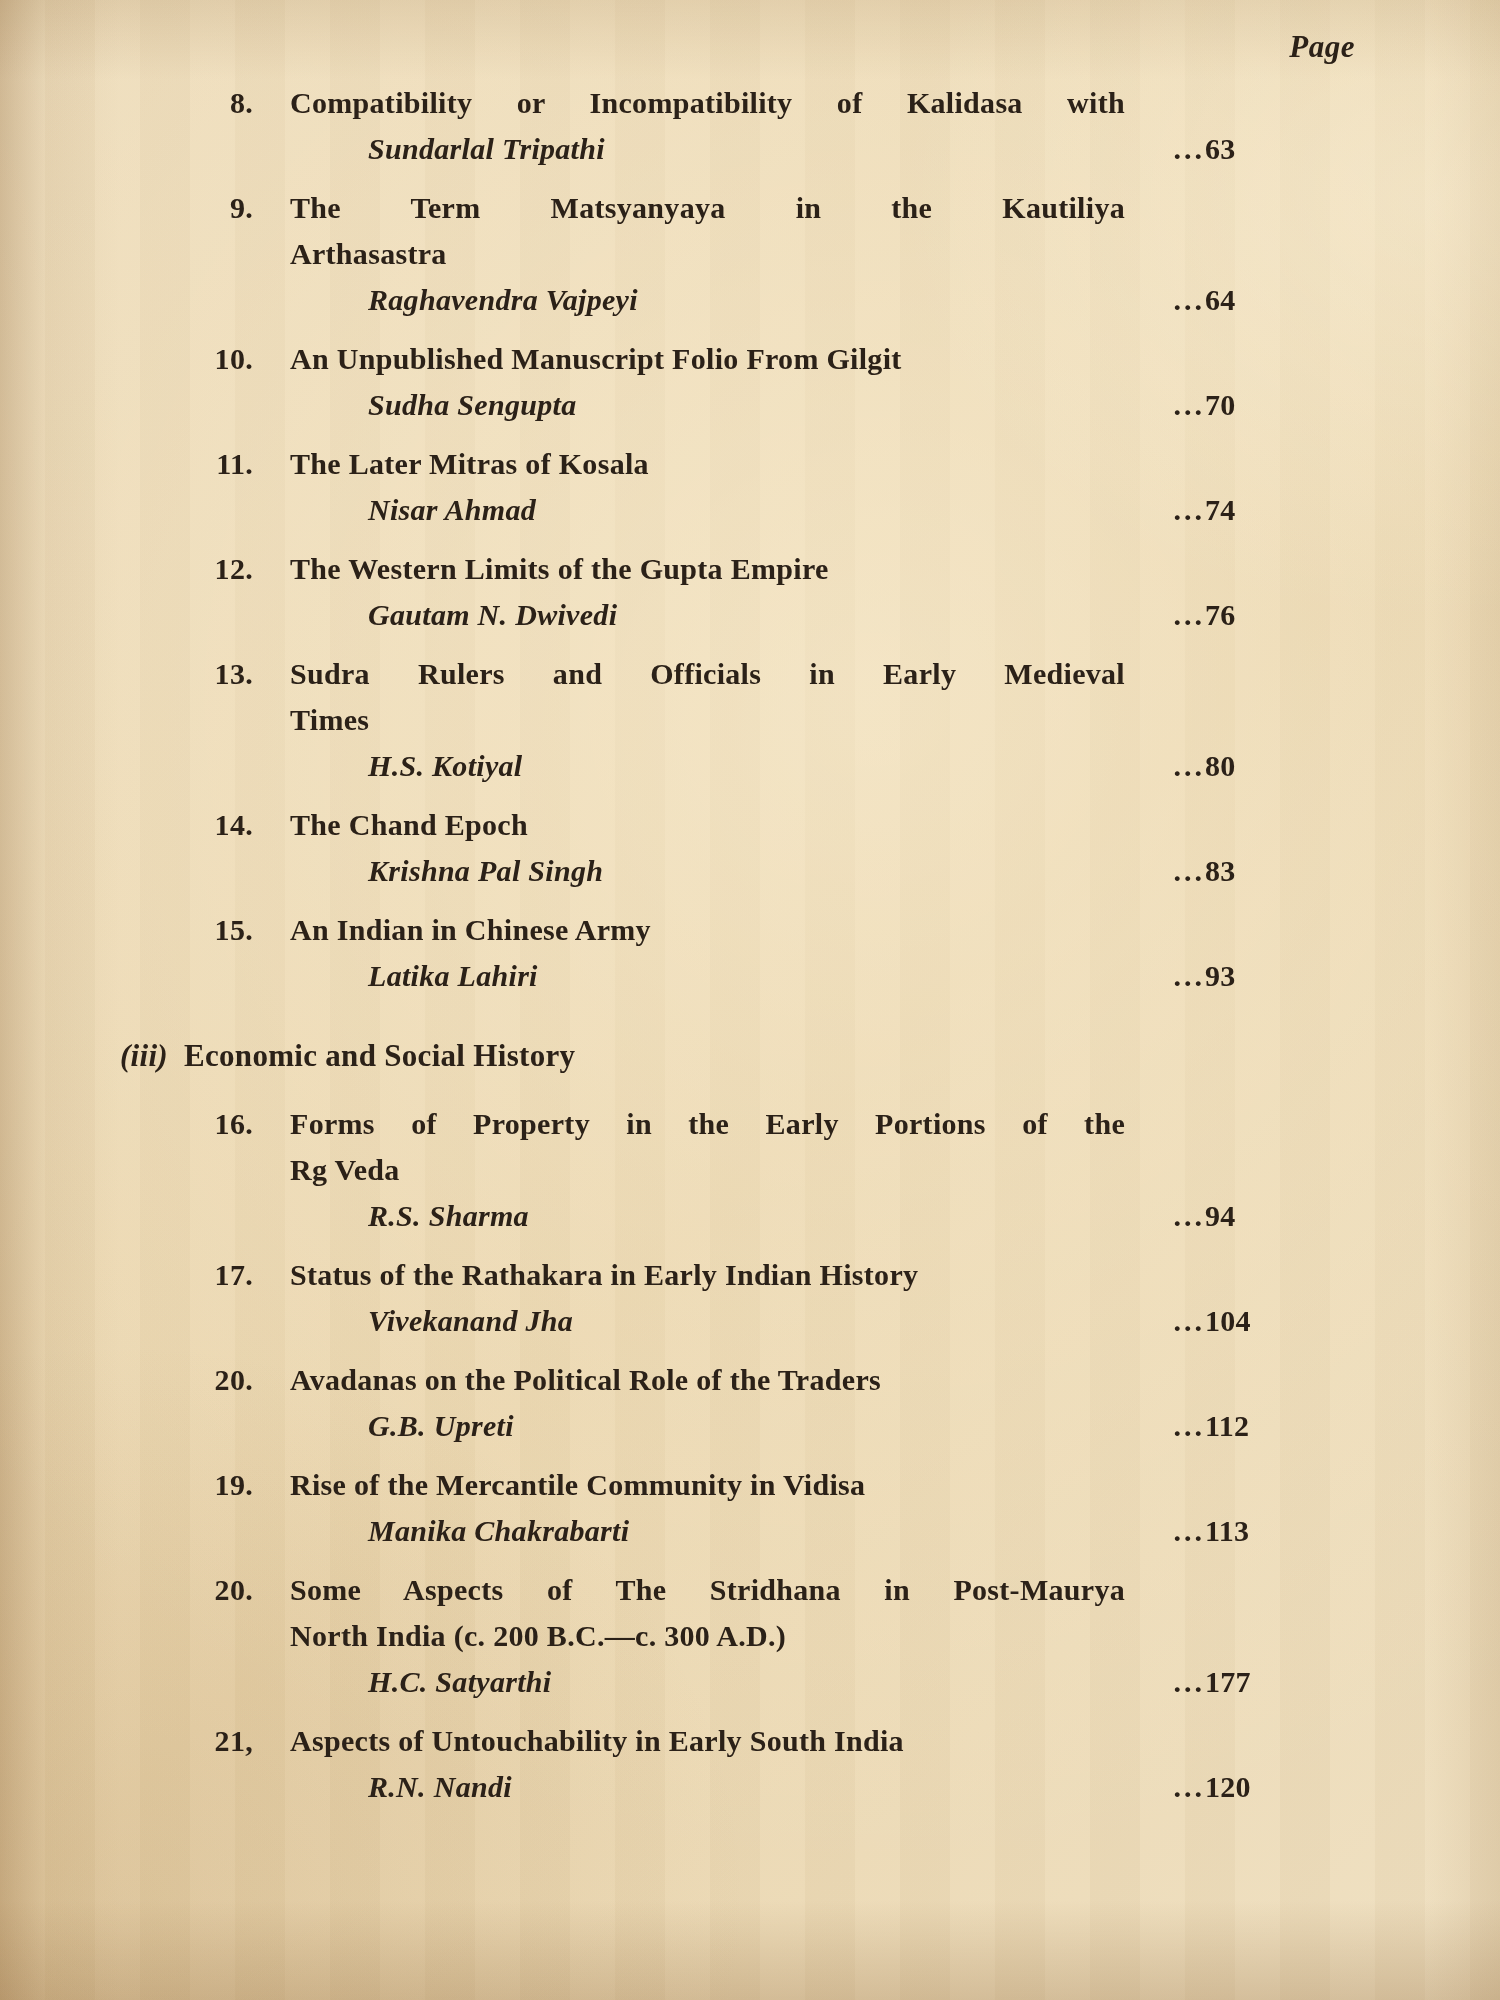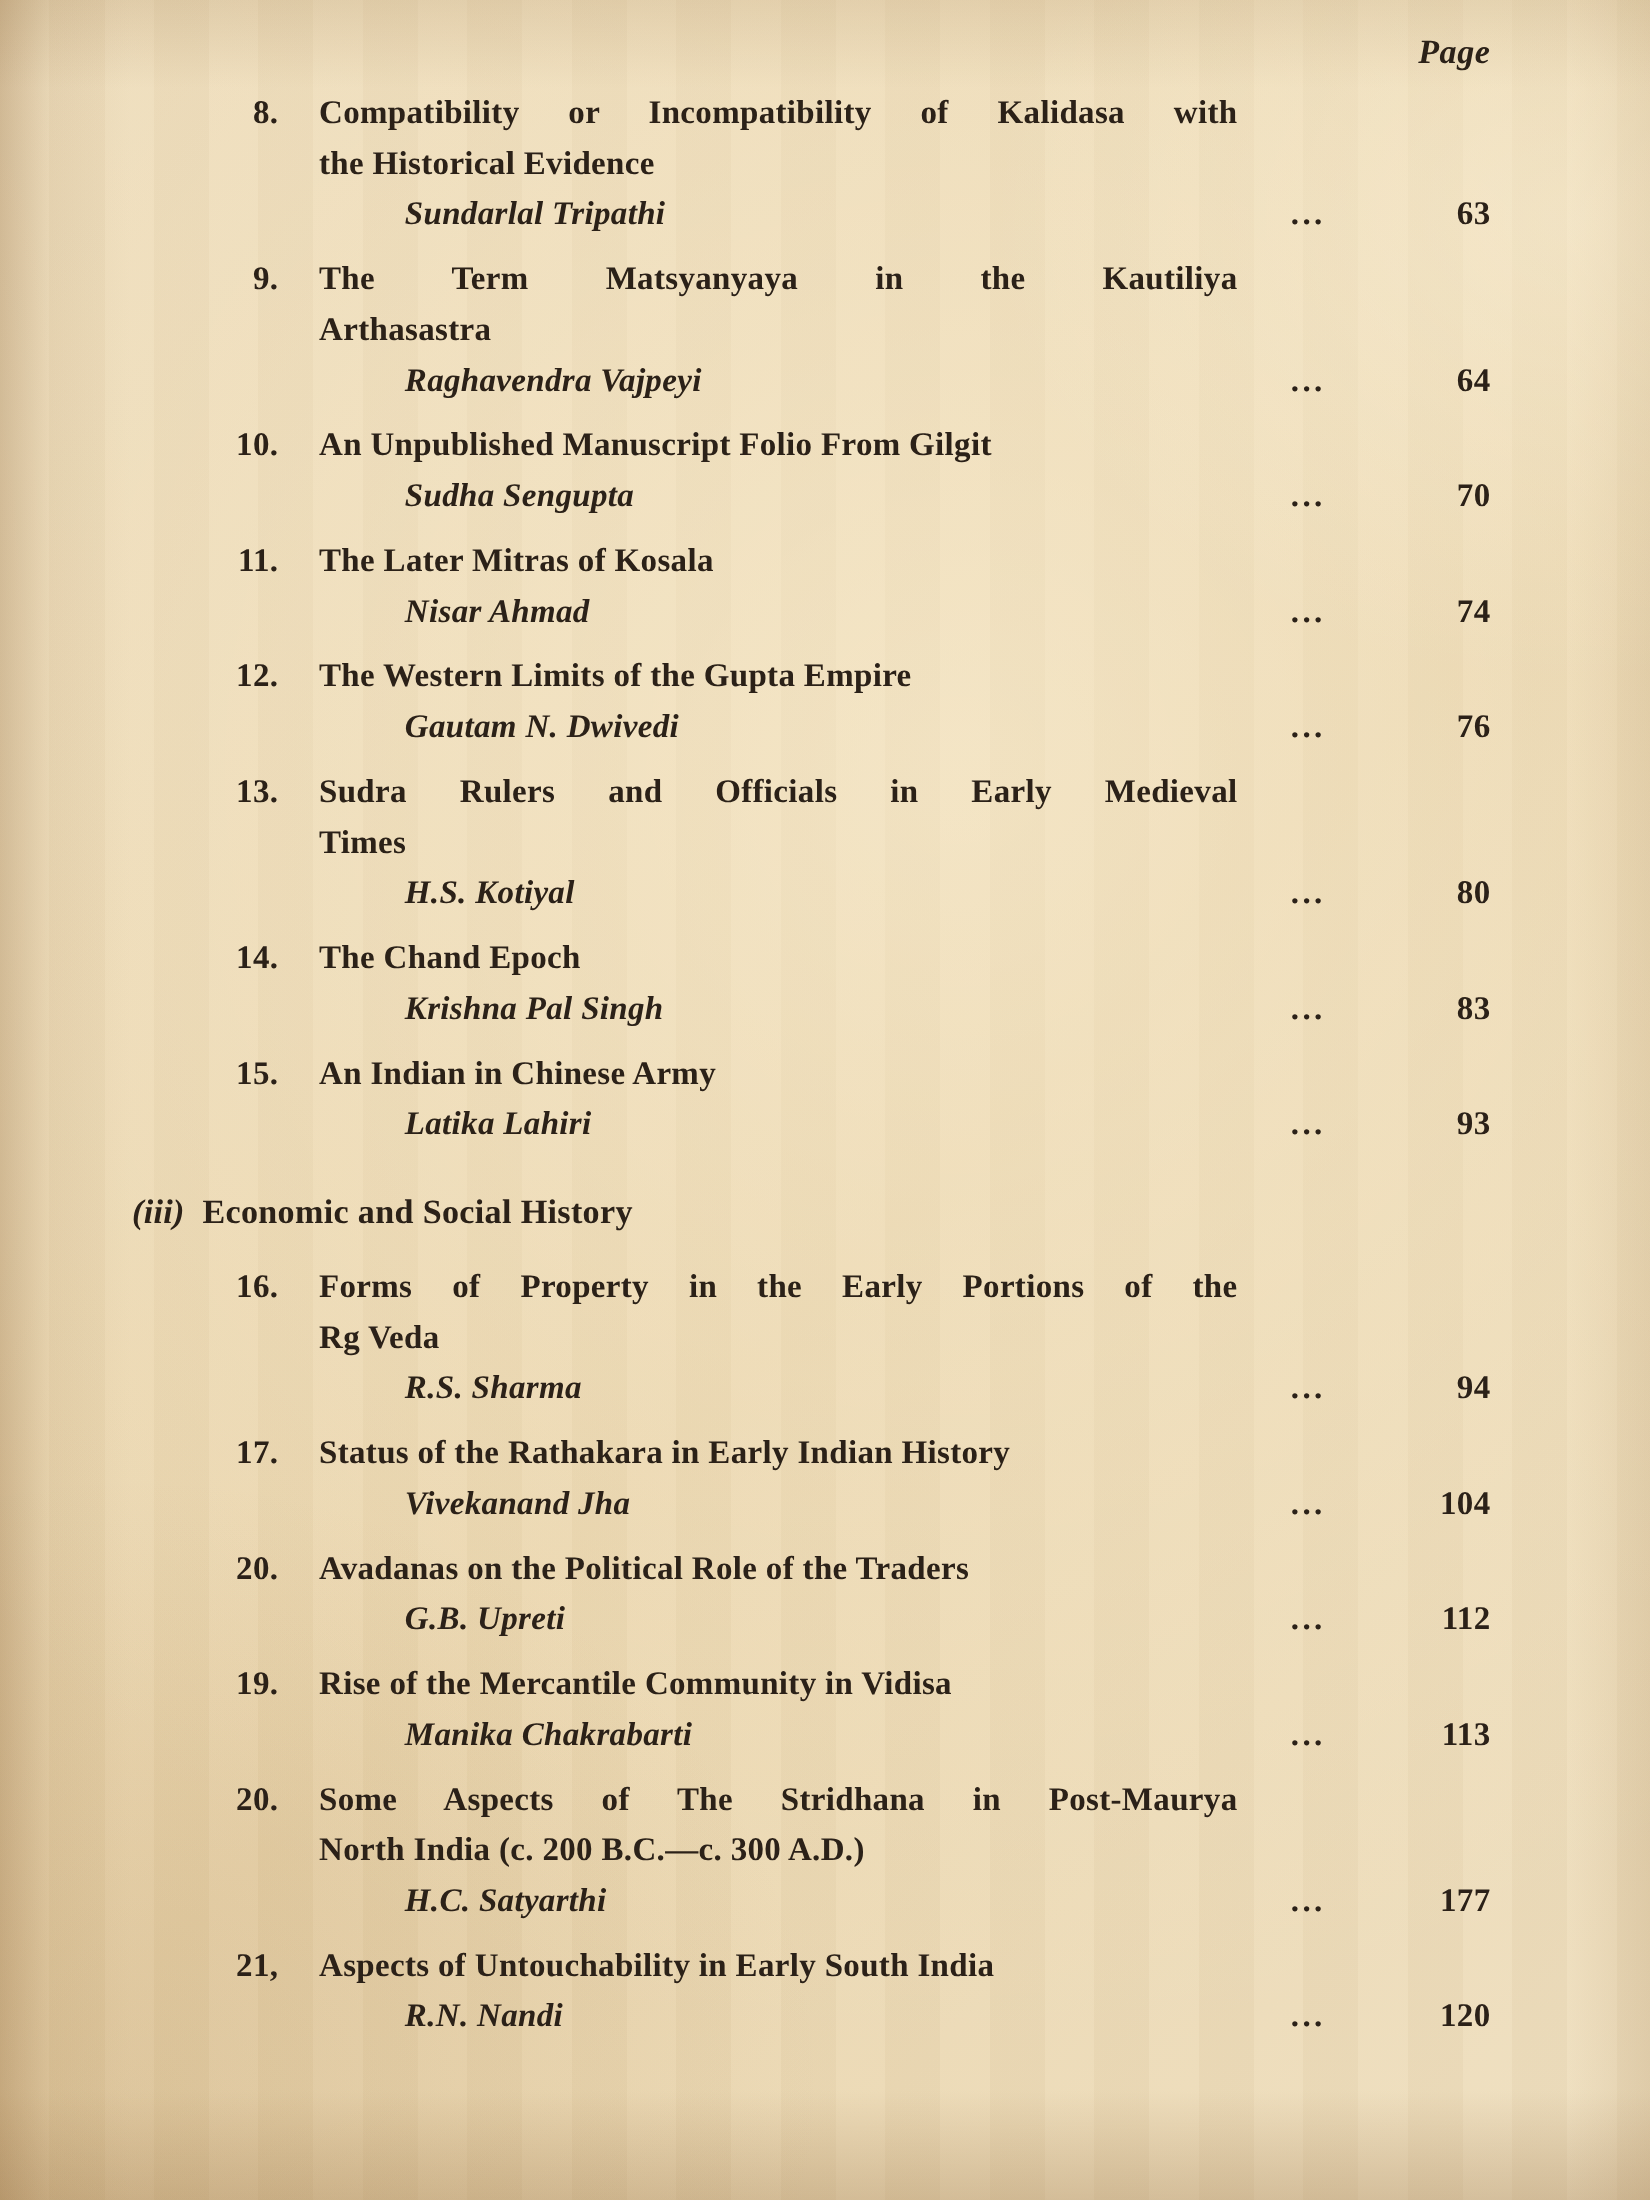--- a/index.html
+++ b/index.html
@@ -90,37 +90,35 @@
     font-weight: 700;
   }
   .dots {
     margin-left: auto;
     font-weight: 700;
     letter-spacing: 3px;
     flex: none;
   }
   .pageno {
     width: 150px;
-    text-align: right;
     font-weight: 700;
     flex: none;
   }
 </style>
 </head>
 <body>
 
 <div class="scan">
   <div class="page-header">Page</div>
   <div id="toc">
       <div class="section">
         <div class="entry">
           <div class="num">8.</div>
           <div class="body">
             <div class="title-line justify">Compatibility or Incompatibility of Kalidasa with</div>
-            <div class="title-line">the Historical Evidence</div>
             <div class="author-line">
               <span class="author">Sundarlal Tripathi</span>
               <span class="dots">...</span>
               <span class="pageno">63</span>
             </div>
           </div>
         </div>
       </div>
       <div class="section">
         <div class="entry">

